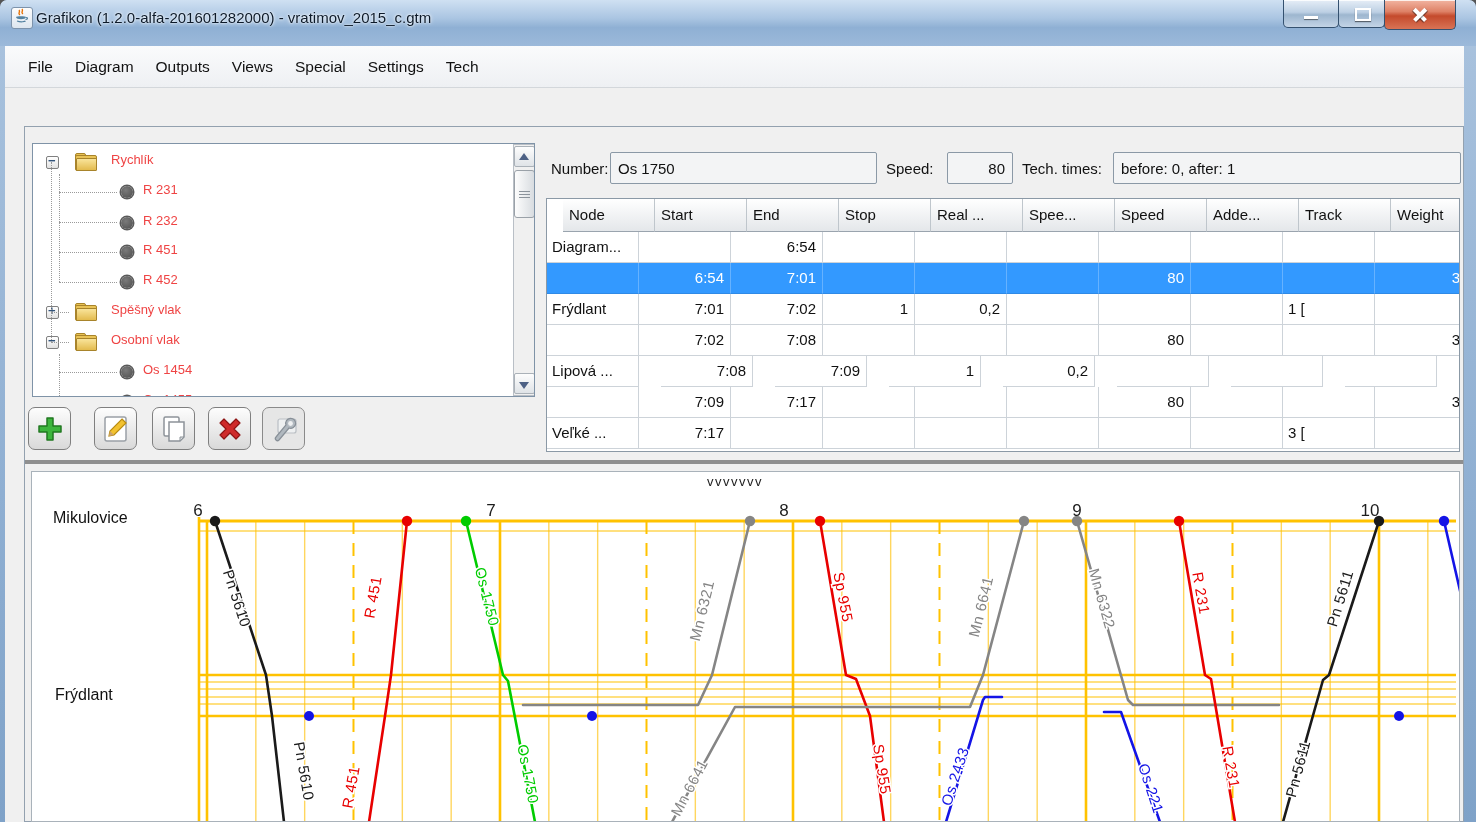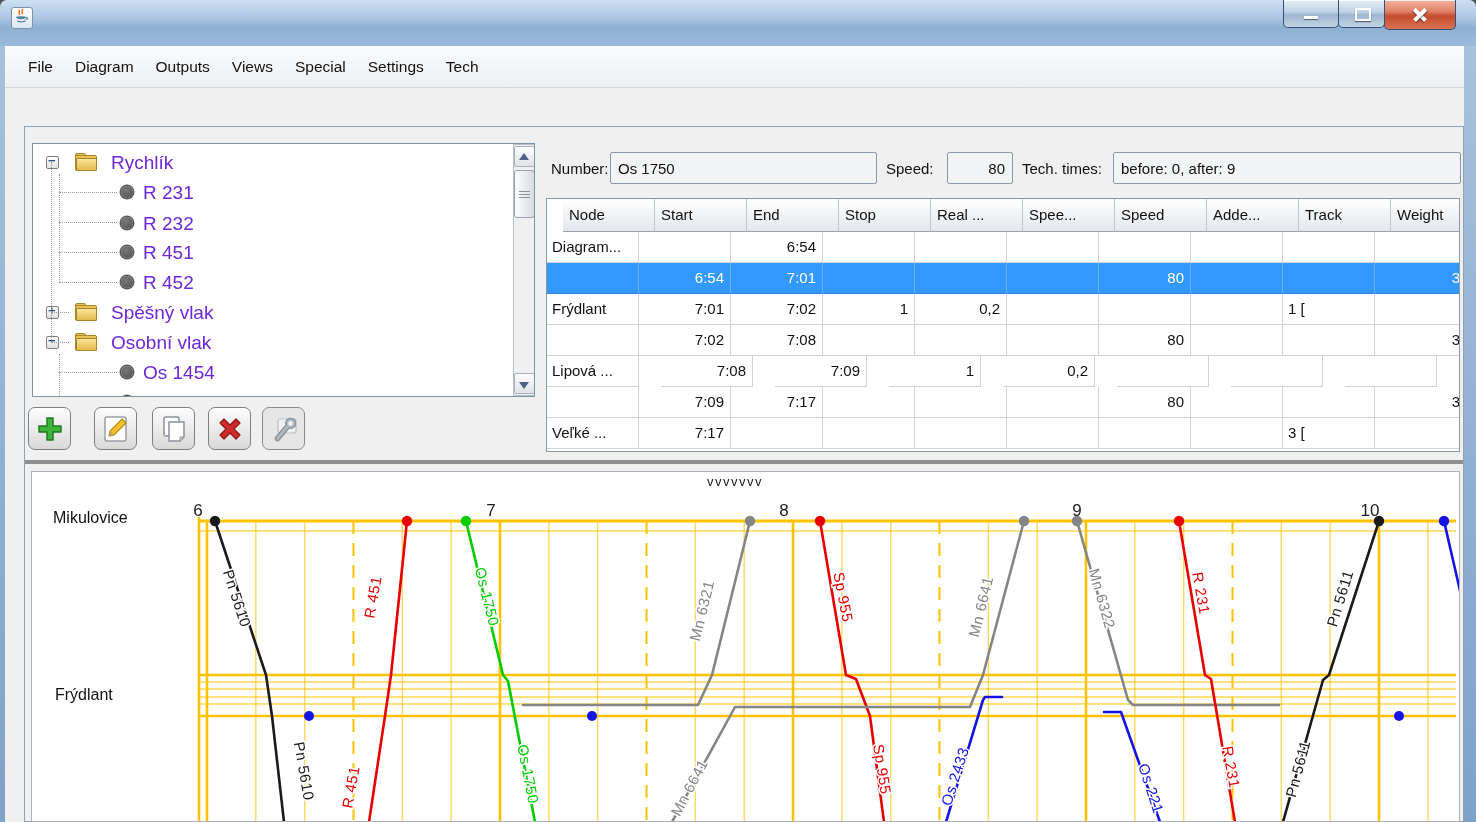--- a/index.html
+++ b/index.html
@@ -32,21 +32,21 @@
   .tab{font-size:15px;color:#111;padding:6px 13px 6px 13px;border:1px solid #8e9aa6;
        border-bottom:none;border-radius:4px 4px 0 0;margin-right:2px;
        background:linear-gradient(180deg,#ffffff,#d9dee3);position:relative;top:0;}
   .tab.selected{background:#f0f0f0;padding:9px 15px 8px 15px;top:1px;z-index:5;}
   #content-panel{position:absolute;left:24px;top:126px;width:1440px;height:696px;
        border:1px solid #93a1af;background:#f0f0f0;box-sizing:border-box;}
   
   #tree-panel{position:absolute;left:32px;top:143px;width:503px;height:254px;background:#fff;
        border:1px solid #7f93a7;box-sizing:border-box;overflow:hidden;}
   .tree-row{position:absolute;left:0;width:470px;height:30px;}
-  .tree-label{position:absolute;top:5px;font-size:19px;color:#6d28d9;white-space:nowrap;}
+  .tree-label{position:absolute;top:5px;font-size:13px;color:#ef4444;white-space:nowrap;}
   .expander{position:absolute;width:11px;height:11px;border:1px solid #808080;
        background:linear-gradient(180deg,#fff,#e2e2e2);border-radius:2px;}
   .expander span{position:absolute;left:1px;top:-4px;font-size:13px;color:#31537a;font-weight:bold;line-height:15px;}
   .folder-icon{position:absolute;width:21px;height:17px;}
   .folder-back{position:absolute;left:0;top:2px;width:20px;height:14px;background:#e9c356;border:1px solid #a8842b;border-radius:2px;}
   .folder-tab{position:absolute;left:0;top:0;width:9px;height:5px;background:#e9c356;border:1px solid #a8842b;border-radius:2px 2px 0 0;}
   .folder-front{position:absolute;left:1px;top:5px;width:19px;height:11px;background:linear-gradient(180deg,#f9e49a,#e3bb4e);border:1px solid #a8842b;border-radius:1px;}
   .train-icon{position:absolute;width:12px;height:12px;border-radius:50%;
        background:radial-gradient(circle at 40% 35%,#7a7a7a,#4d4d4d);box-shadow:0 0 0 1.5px #5a5a5a;}
   .guide{position:absolute;}
@@ -102,20 +102,21 @@
   <div id="titlebar">
     <div id="java-icon">
       <svg width="18" height="18" viewBox="0 0 18 18">
         <path d="M7 2 C9 4 5 5 8 7" stroke="#e76f00" stroke-width="1.4" fill="none"></path>
         <path d="M10 1 C12 3 8 4 11 6" stroke="#e76f00" stroke-width="1.4" fill="none"></path>
         <path d="M4 9 C4 12 14 12 14 9 C14 8 4 8 4 9 Z" fill="#5382a1"></path>
         <path d="M14 9.5 C16 9.5 16 11.5 13.5 11.5" stroke="#5382a1" stroke-width="1.2" fill="none"></path>
         <path d="M5 13 C9 14.5 13 13.5 13.5 13" stroke="#5382a1" stroke-width="1.2" fill="none"></path>
       </svg>
     </div>
+    <div id="title-text">Grafikon (1.2.0-alfa-201601282000) - vratimov_2015_c.gtm</div>
     <div class="winbtns">
       <div class="winbtn" id="btn-min" style="left:1283px;width:54px;height:27px;">
         <div class="glyph-bar" style="left:20px;top:16px;width:14px;height:3px;"></div>
       </div>
       <div class="winbtn" id="btn-max" style="left:1338px;width:45px;height:27px;">
         <div style="position:absolute;left:16px;top:8px;width:12px;height:9px;border:2px solid #fff;box-shadow:0 1px 1px rgba(0,0,0,.5);"></div>
       </div>
       <div class="winbtn" id="btn-close" style="left:1384px;width:70px;height:29px;">
         <div class="glyph-bar" style="left:27px;top:13px;width:16px;height:3.5px;transform:rotate(45deg);"></div>
         <div class="glyph-bar" style="left:27px;top:13px;width:16px;height:3.5px;transform:rotate(-45deg);"></div>
@@ -253,21 +254,21 @@
       <path d="M8 24 L18 12 a5 5 0 1 1 3 3 L11 27 a2.1 2.1 0 0 1 -3 -3 Z" fill="#aab2ba" stroke="#7c858e" stroke-width="1.2"></path>
       <circle cx="22.5" cy="10.5" r="2.4" fill="#eef0f2"></circle>
     </svg>
   </div>
 
   <div class="fld-label" style="left:551px;top:160px;">Number:</div>
   <div class="fld-box" style="left:610px;top:152px;width:267px;">Os 1750</div>
   <div class="fld-label" style="left:886px;top:160px;">Speed:</div>
   <div class="fld-box num" style="left:947px;top:152px;width:66px;">80</div>
   <div class="fld-label" style="left:1022px;top:160px;">Tech. times:</div>
-  <div class="fld-box" style="left:1113px;top:152px;width:348px;">before: 0, after: 9</div>
+  <div class="fld-box" style="left:1113px;top:152px;width:348px;">before: 0, after: 1</div>
 
   <div id="train-table">
       <div class="th-row">
         <div class="th">Node</div>
         <div class="th">Start</div>
         <div class="th">End</div>
         <div class="th">Stop</div>
         <div class="th">Real ...</div>
         <div class="th">Spee...</div>
         <div class="th">Speed</div>

